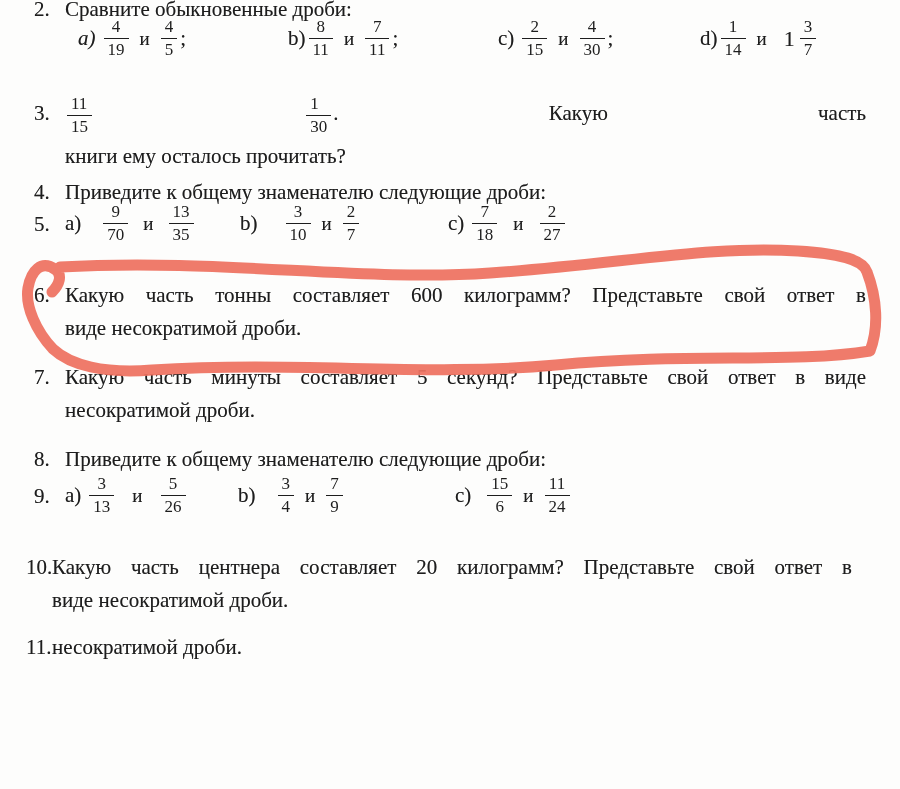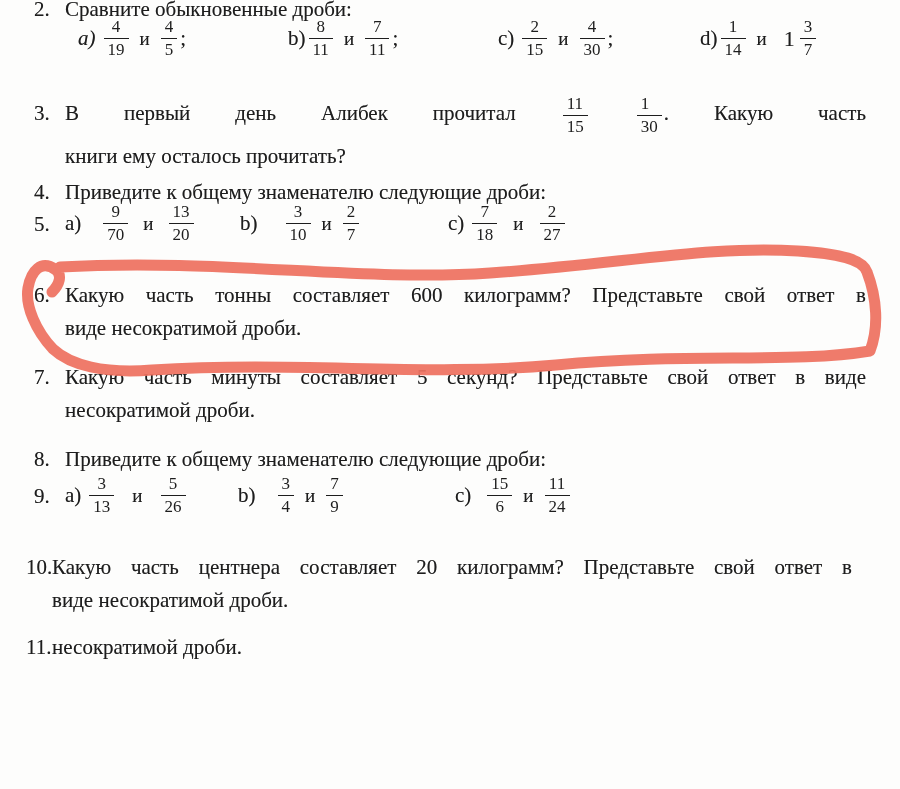--- a/index.html
+++ b/index.html
@@ -123,42 +123,42 @@
       <span class="frac">
           <span class="fn">3</span>
           <span class="fd">7</span>
         </span>
     </span>
   </div>
 
   <section class="prob" style="top:86px">
     <span class="pnum" style="line-height:54px">3.</span>
     <div class="pbody">
-      <div class="tall just"><span>В первый день Алибек прочитал</span> <span class="frac"><span class="fn">11</span><span class="fd">15</span></span>  <span class="frac"><span class="fn">1</span><span class="fd">30</span></span><span>. Какую часть</span></div>
+      <div class="tall just"> <span class="frac"><span class="fn">11</span><span class="fd">15</span></span>  <span class="frac"><span class="fn">1</span><span class="fd">30</span></span><span>. Какую часть</span></div>
       <div class="line">книги ему осталось прочитать?</div>
     </div>
   </section>
 
   <section class="prob" style="top:176px">
     <span class="pnum">4.</span>
     <div class="pbody line">Приведите к общему знаменателю следующие дроби:</div>
   </section>
 
   <div class="fracrow" style="top:202px">
     <span class="rownum" style="left:34px">5.</span>
     <span class="group" style="left:65px">
       <span class="flabel">a)</span>
       <span class="frac" style="margin-left:16px">
           <span class="fn">9</span>
           <span class="fd">70</span>
         </span>
       <span class="conj" style="margin:0 13px">и</span>
       <span class="frac">
           <span class="fn">13</span>
-          <span class="fd">20</span>
+          <span class="fd">35</span>
         </span>
     </span>
     <span class="group" style="left:240px">
       <span class="flabel">b)</span>
       <span class="frac" style="margin-left:22px">
           <span class="fn">3</span>
           <span class="fd">10</span>
         </span>
       <span class="conj">и</span>
       <span class="frac">

